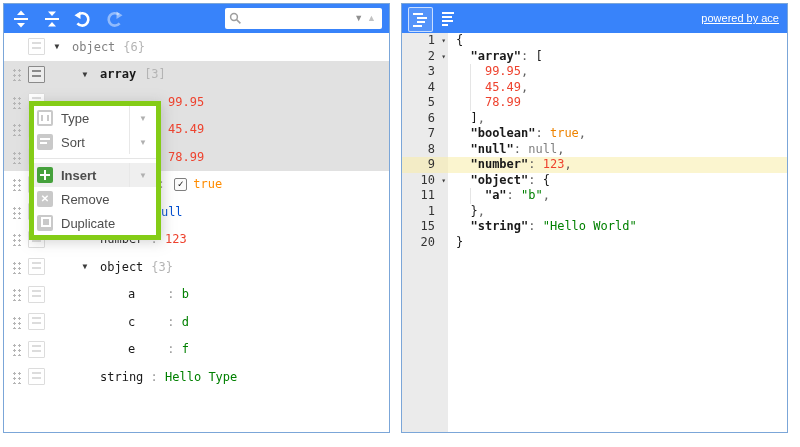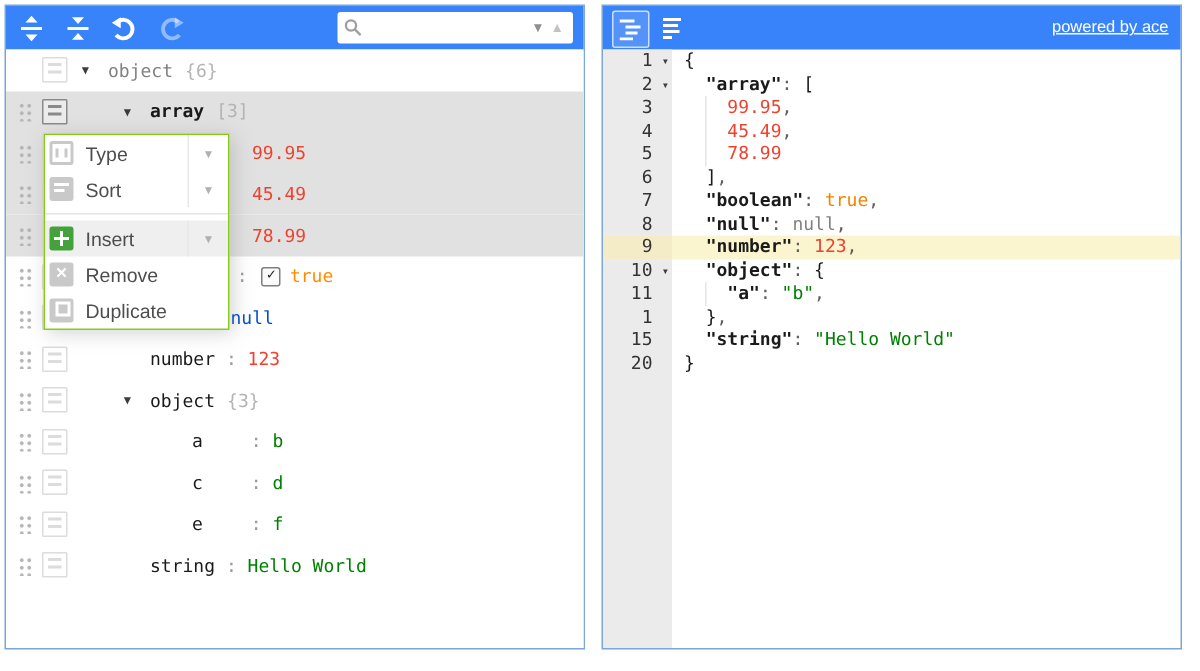--- a/index.html
+++ b/index.html
@@ -36,26 +36,26 @@
   .key{min-width:32px;display:inline-block;margin-left:3px;color:#1a1a1a;white-space:pre;}
   .key.ro{color:#808080;}
   .key.b{font-weight:bold;}
   .meta{color:#b4b4b4;margin-left:8px;}
   .sep{color:#999;white-space:pre;}
   .cbx{width:11px;height:11px;flex:none;border:1px solid #7f7f7f;background:#fbfbfb;border-radius:2px;
        font-size:10px;line-height:10px;text-align:center;color:#222;margin:0 6px 0 2px;cursor:pointer;}
   .val{white-space:pre;cursor:text;}
   .v-number{color:#ee422e}.v-string{color:#008000}.v-boolean{color:#ff8c00}.v-null{color:#004ed0}
   
-  .cmenu{position:absolute;left:25px;top:85px;width:122px;background:#fff;border:1px solid #84cc16;
+  .cmenu{position:absolute;left:25px;top:97px;width:122px;background:#fff;border:5px solid #84cc16;
          box-shadow:2px 2px 12px rgba(128,128,128,.35);z-index:10;}
   .mitem{height:24px;display:flex;align-items:center;padding-left:3px;cursor:pointer;
          font-size:13px;color:#4d4d4d;}
   .mitem.hov{background:#efefef;}
-  .mitem.hov .mlabel{font-weight:normal;}
+  .mitem.hov .mlabel{font-weight:bold;}
   .msep{border-top:1px solid #e5e5e5;margin:4px 0;}
   .subarrow{margin-left:auto;width:26px;height:100%;border-left:1px solid #e8e8e8;
             display:flex;align-items:center;justify-content:center;font-size:8px;color:#b0b0b0;}
   .mic{width:16px;height:16px;flex:none;border-radius:2px;position:relative;margin-right:8px;box-sizing:border-box;}
   .mic-type{border:2px solid #c9c9c9;background:#fff;}
   .mic-type::before,.mic-type::after{content:"";position:absolute;top:3px;width:2px;height:6px;background:#c9c9c9;}
   .mic-type::before{left:2px}.mic-type::after{right:2px}
   .mic-sort{background:#c9c9c9;}
   .mic-sort::before,.mic-sort::after{content:"";position:absolute;left:3px;height:2px;background:#fff;}
   .mic-sort::before{top:4px;width:10px}.mic-sort::after{top:8px;width:7px}
@@ -238,21 +238,21 @@
           <span class="sep"> : </span>
           <span class="val v-string">f</span>
         </div>
         <div class="trow">
           <span class="handle"></span>
           <span class="mbtn"></span>
           <span class="ind" style="width: 28px;"></span>
           <span class="exp"></span>
           <span class="key">string</span>
           <span class="sep"> : </span>
-          <span class="val v-string">Hello World</span>
+          <span class="val v-string">Hello Type</span>
         </div>
       </div>
     <div class="cmenu" id="ctxMenu">
         <div class="mitem">
           <span class="mic mic-type"></span>
           <span class="mlabel">Type</span>
           <span class="subarrow">▼</span>
         </div>
         <div class="mitem">
           <span class="mic mic-sort"></span>

